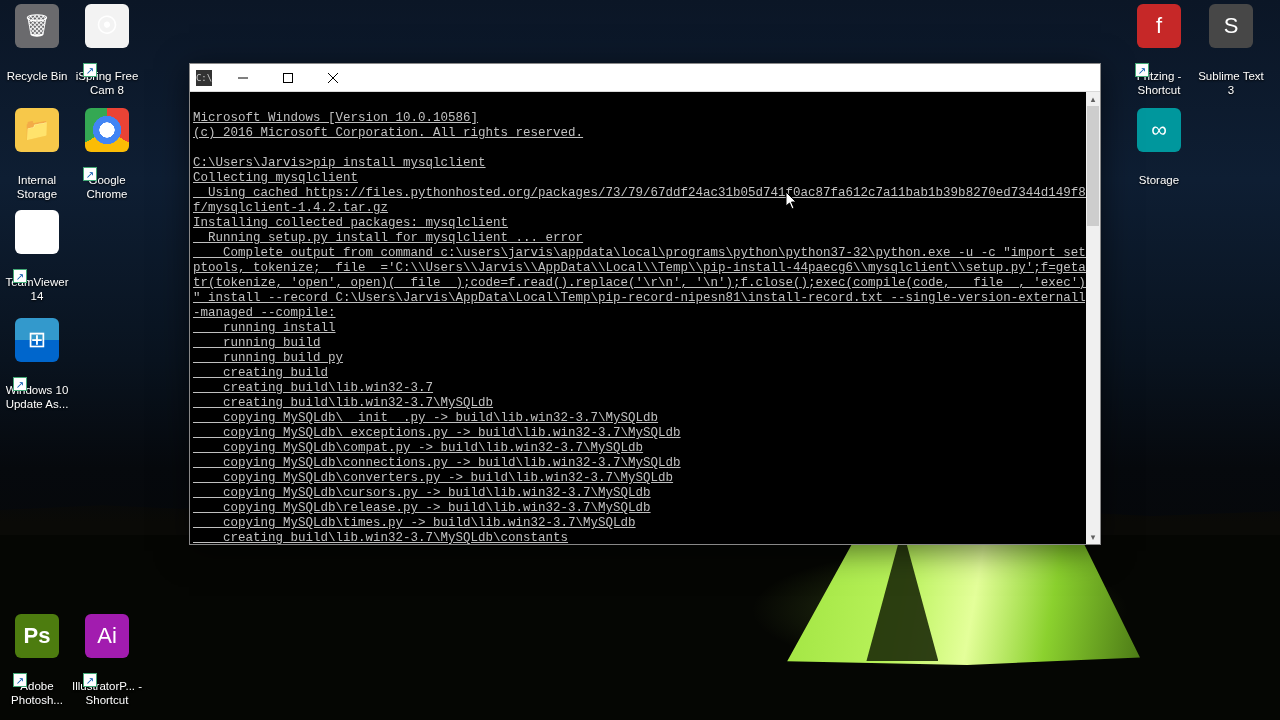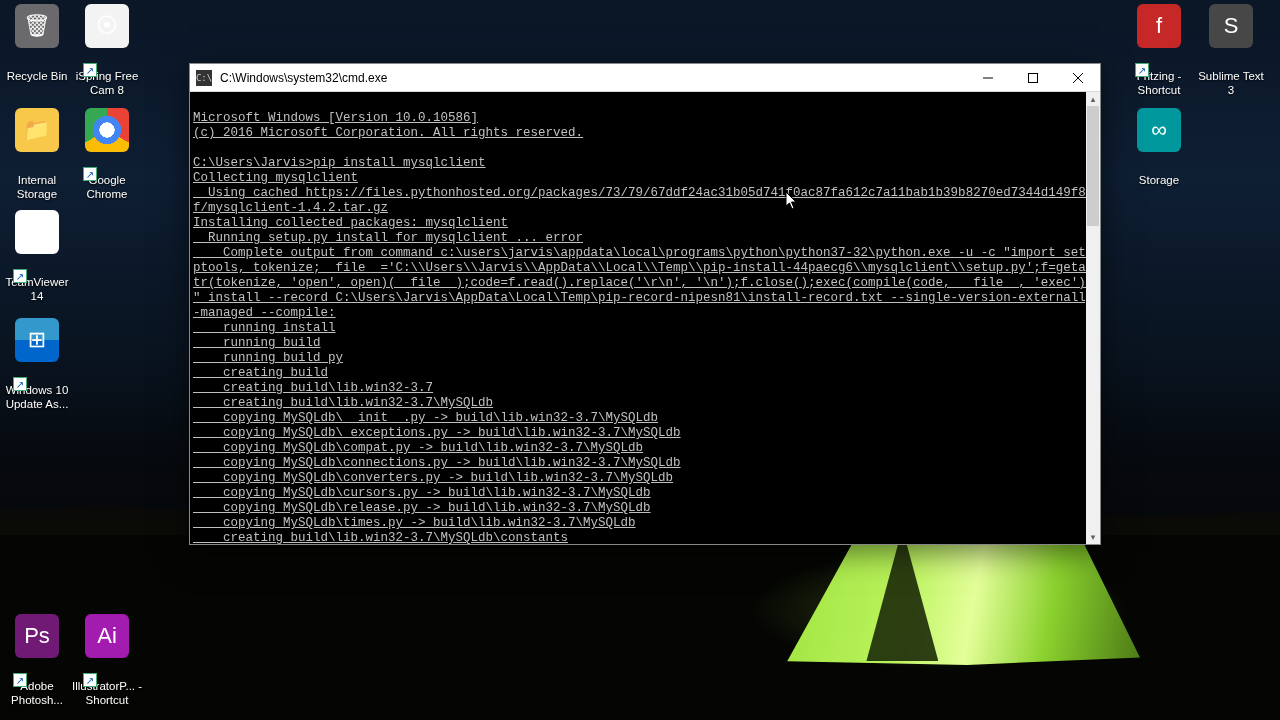--- a/index.html
+++ b/index.html
@@ -84,21 +84,21 @@
   .sbtn.down{position:absolute;bottom:0;left:0;right:0;}
   .thumb { position:absolute; left:1px; right:1px; top:14px; height:120px; background:#cdcdcd; }
 
   .cursor-arrow { position:absolute; left:786px; top:192px; width:12px; height:18px; }
   .cursor-arrow svg { filter: drop-shadow(0 0 1px #000); }
 
   
   .g-bin{background:#6a6a6d;} .g-ispring{background:#f3f3f3;color:#b33;} .g-folder{background:#f7c84a;}
   .g-chrome{background:radial-gradient(circle at 50% 50%, #fff 0 24%, #4285f4 25% 45%, transparent 46%),conic-gradient(#ea4335 0 120deg,#fbbc05 120deg 240deg,#34a853 240deg 360deg);border-radius:50%;}
   .g-tv{background:#fff;color:#0a64c8;} .g-win10{background:linear-gradient(#39c 0 50%, #06c 50% 100%);}
-  .g-ps{background:#701a75;color:#39a9ff;} .g-ai{background:#a21caf;color:#ff9a00;}
+  .g-ps{background:#4d7c0f;color:#39a9ff;font-weight:bold;} .g-ai{background:#a21caf;color:#ff9a00;}
   .g-fritz{background:#c62828;} .g-sublime{background:#474747;color:#ff9800;}
   .g-arduino{background:#00979d;border-radius:50%;} .g-navicat{background:#111;}
   .g-navicat span{background:conic-gradient(#e91e63,#ffeb3b,#4caf50,#2196f3,#e91e63);width:26px;height:26px;border-radius:50%;}
 </style>
 </head>
 <body>
 
 <div class="sky"></div>
 <div class="horizon"></div>
 <div class="ground"></div>
@@ -158,21 +158,20 @@
     </div>
     <div class="dicon" style="left: 1122px; top: 108px;">
       <div class="glyph g-arduino">∞</div>
       <div class="label">Storage</div>
     </div>
   </div>
 
 <div class="cmd-window">
   <div class="titlebar">
     <div class="appicon">C:\</div>
-    <div class="title">C:\Windows\system32\cmd.exe</div>
     <div class="winbtns">
       <div class="winbtn">
         <svg viewBox="0 0 10 10">
             <path d="M0 5 H10"></path>
           </svg>
       </div>
       <div class="winbtn">
         <svg viewBox="0 0 10 10">
             <rect x="0.5" y="0.5" width="9" height="9"></rect>
           </svg>

